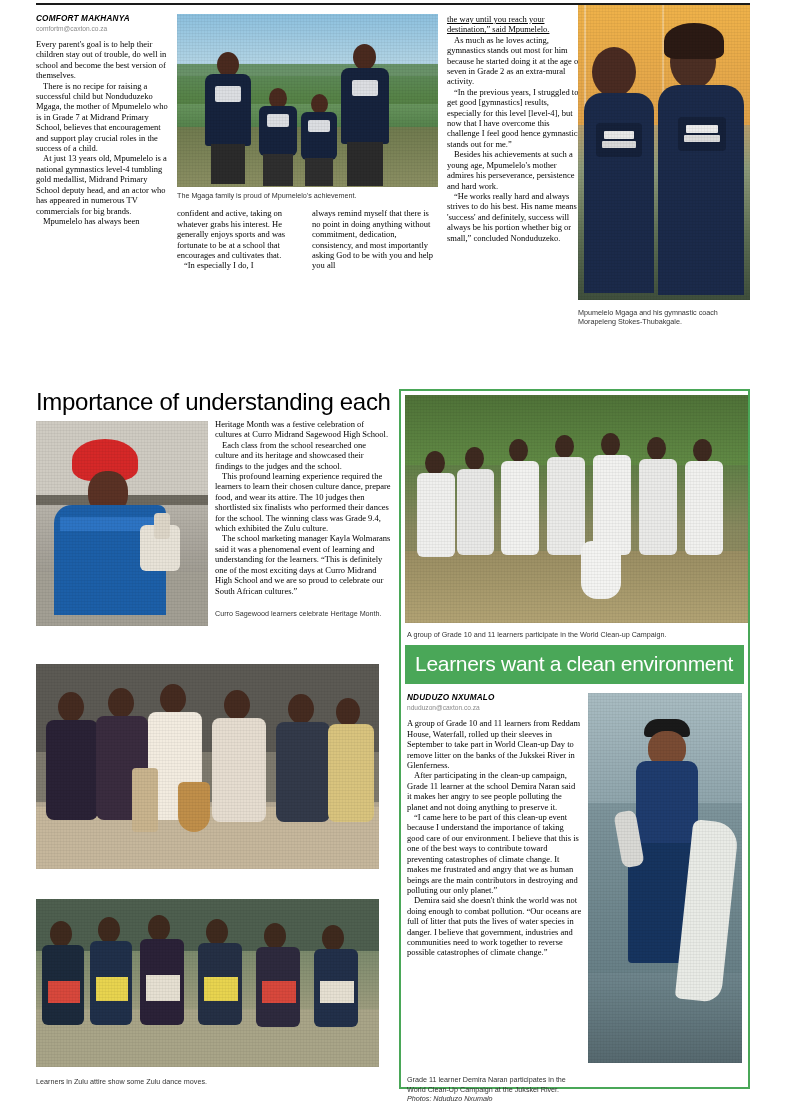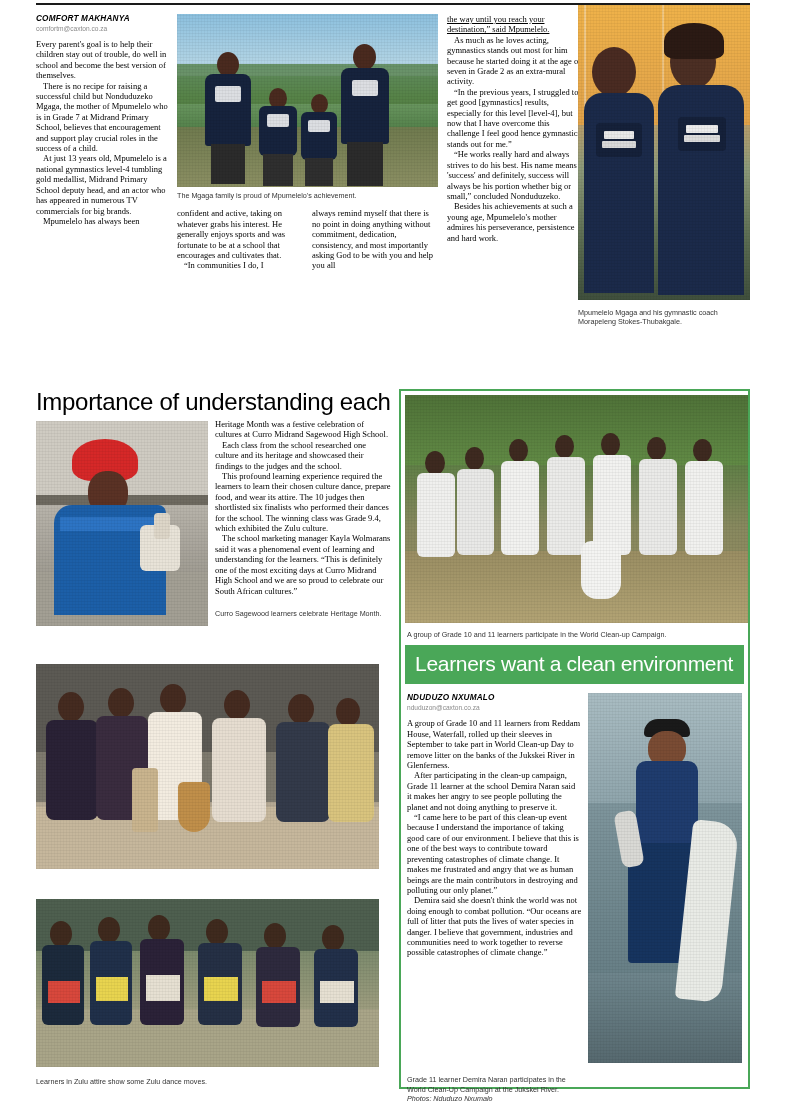--- a/index.html
+++ b/index.html
@@ -146,34 +146,34 @@
           <div style="position:absolute;left:124px;top:98px;width:36px;height:48px;background:#16233d;border-radius:6px;"></div>
           <div style="position:absolute;left:131px;top:106px;width:22px;height:12px;background:#fff;opacity:.85;border-radius:2px;"></div>
           <div style="position:absolute;left:128px;top:144px;width:28px;height:28px;background:#2f2f2f;"></div>
           <div class="grain"></div>
         </div>
         <div class="caption" style="width:261px;">The Mgaga family is proud of Mpumelelo's achievement.</div>
 
         <div style="display:grid; grid-template-columns:126px 126px; column-gap:9px; margin-top:8px;">
           <div class="body-col">
             <p style="text-indent:0;">confident and active, taking on whatever grabs his interest. He generally enjoys sports and was fortunate to be at a school that encourages and cultivates that.</p>
-            <p>“In communities I do, I</p>
+            <p>“In especially I do, I</p>
           </div>
           <div class="body-col">
             <p style="text-indent:0;">always remind myself that there is no point in doing anything without commitment, dedication, consistency, and most importantly asking God to be with you and help you all</p>
           </div>
         </div>
       </div>
 
       <div class="body-col" style="width:135px;">
         <p style="text-indent:0;text-decoration:underline;">the way until you reach your destination,” said Mpumelelo.</p>
         <p>As much as he loves acting, gymnastics stands out most for him because he started doing it at the age of seven in Grade 2 as an extra-mural activity.</p>
         <p>“In the previous years, I struggled to get good [gymnastics] results, especially for this level [level-4], but now that I have overcome this challenge I feel good hence gymnastics stands out for me.”</p>
+        <p>Besides his achievements at such a young age, Mpumelelo's mother admires his perseverance, persistence and hard work.</p>
         <p>“He works really hard and always strives to do his best. His name means 'success' and definitely, success will always be his portion whether big or small,” concluded Nonduduzeko.</p>
-        <p>Besides his achievements at such a young age, Mpumelelo's mother admires his perseverance, persistence and hard work.</p>
       </div>
     </div>
   </div>
 
   <div style="position:absolute; left:36px; top:378px; width:355px;">
     <h2 class="sec-head">Importance of understanding each other</h2>
   </div>
 
   <div class="photo" style="position:absolute; left:36px; top:418px; width:172px; height:205px;
               background:linear-gradient(180deg,#c9c6bd 0%,#b8b4ab 40%,#8e8a80 100%);">

